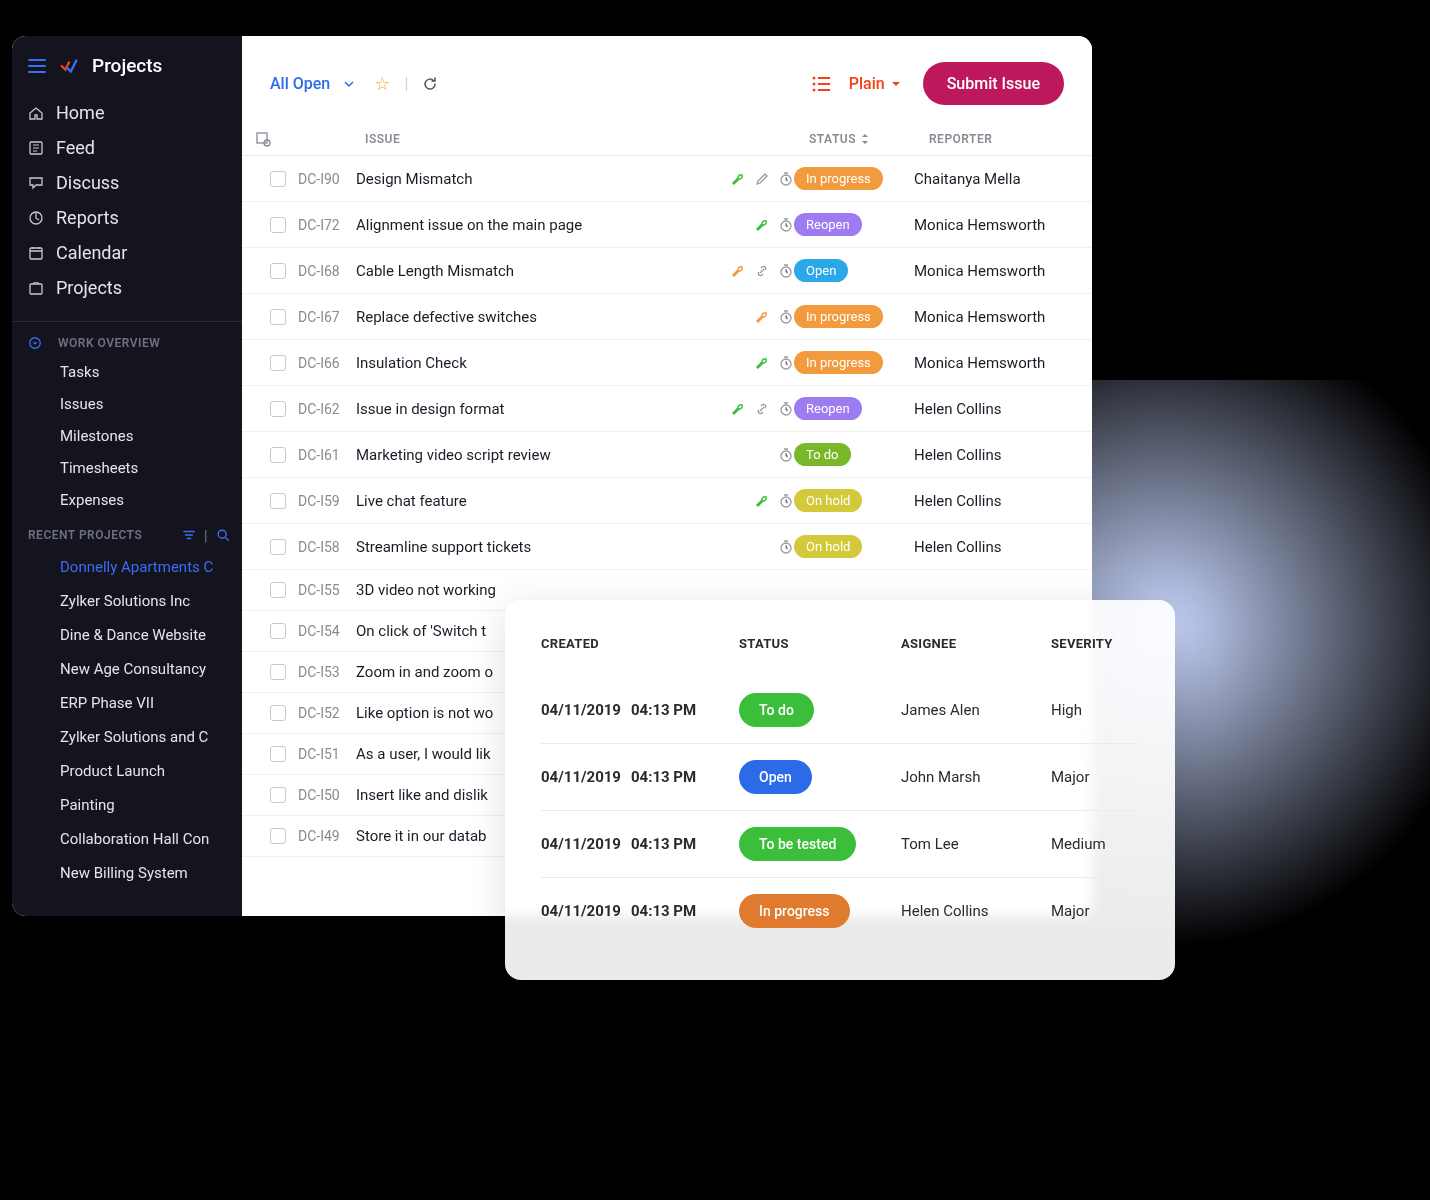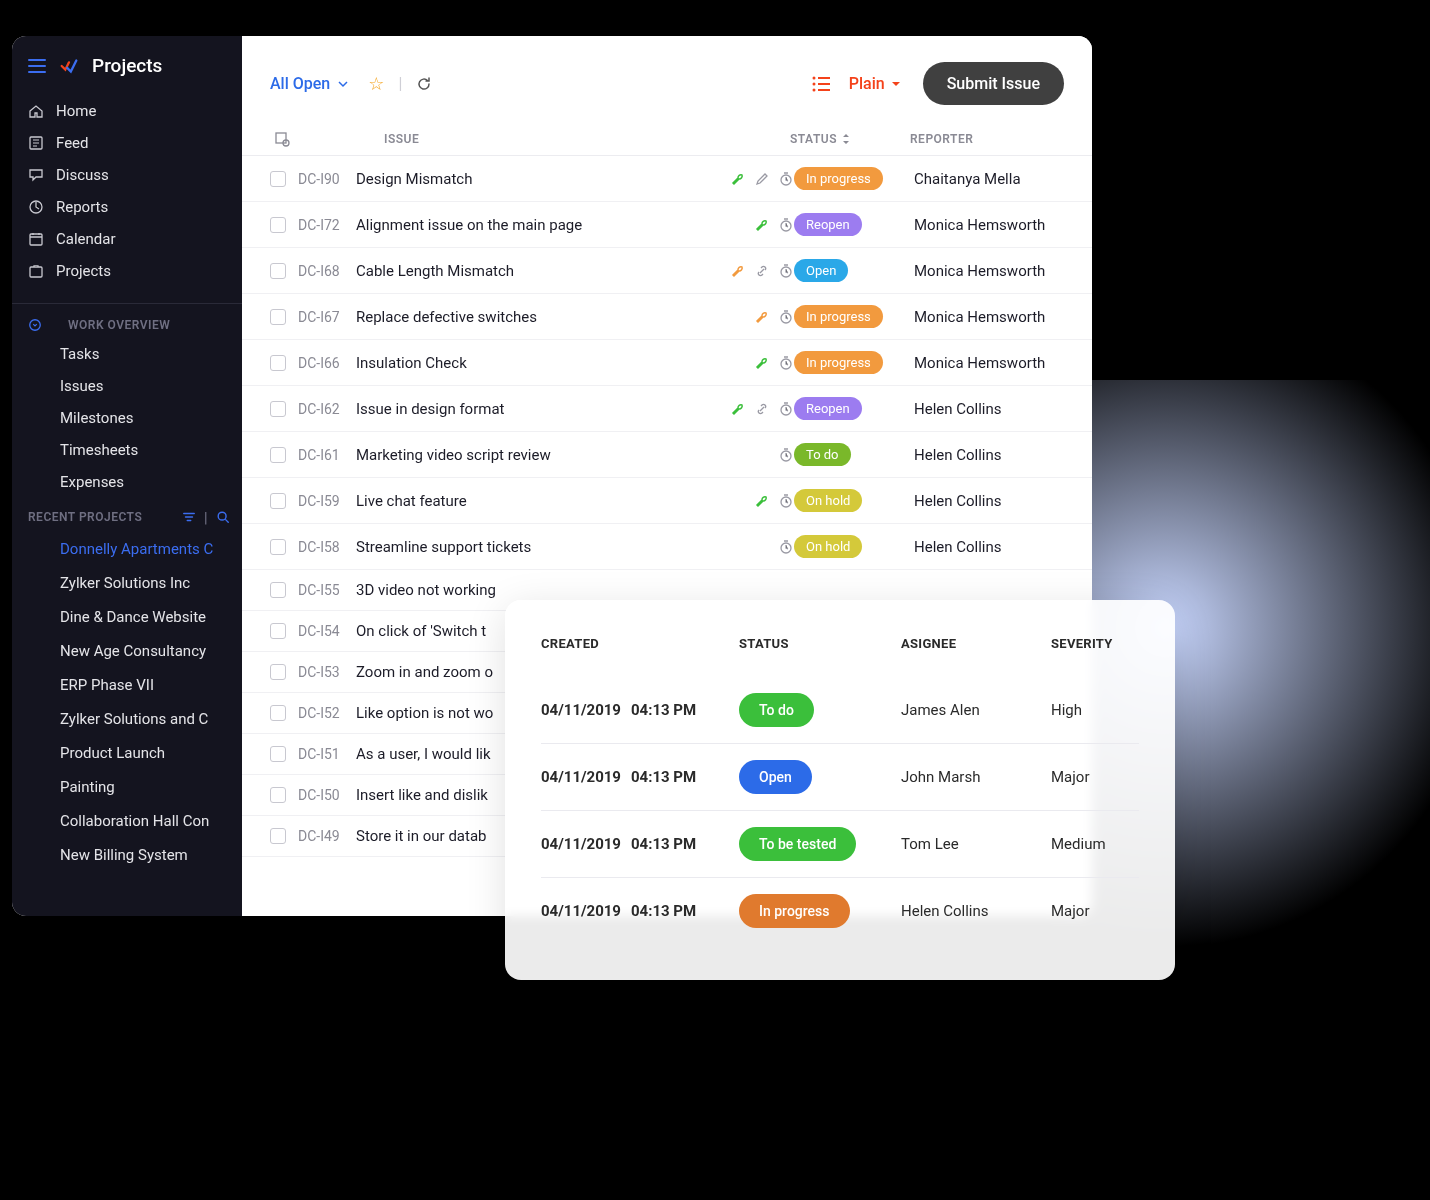--- a/index.html
+++ b/index.html
@@ -17,47 +17,47 @@
 
 
 .sidebar { width: 230px; background: #14141f; color: #e4e4e8; display: flex; flex-direction: column; }
 .side-top { display: flex; align-items: center; gap: 12px; padding: 18px 16px 14px 16px; }
 .menu-icon { width: 18px; height: 14px; display: flex; flex-direction: column; justify-content: space-between; }
 .menu-icon span { height: 2px; background: #3b6df0; border-radius: 2px; }
 .logo-check { width: 22px; height: 22px; }
 .brand { font-size: 19px; font-weight: 500; color: #fff; }
 
 .nav-list { padding: 4px 0 10px 0; }
-.nav-item { display: flex; align-items: center; gap: 12px; padding: 7px 16px; font-size: 15px; color: #e4e4e8; cursor: pointer; }
+.nav-item { display: flex; align-items: center; gap: 12px; padding: 7px 16px; font-size: 18px; color: #e4e4e8; cursor: pointer; }
 .nav-item .icn { width: 16px; height: 16px; flex: 0 0 16px; display: flex; align-items: center; justify-content: center; }
 .sep { height: 1px; background: #2a2a38; margin: 6px 0; }
 
-.section-head { display: flex; align-items: center; gap: 26px; padding: 8px 16px 6px 16px; font-size: 12px; letter-spacing: 0.5px; color: #6f6f82; font-weight: 600; }
+.section-head { display: flex; align-items: center; gap: 16px; padding: 8px 16px 6px 16px; font-size: 12px; letter-spacing: 0.5px; color: #6f6f82; font-weight: 600; }
 .section-head .icn { width: 14px; height: 14px; }
 .sub-item { padding: 7px 16px 7px 48px; font-size: 15px; color: #e4e4e8; cursor: pointer; }
 
 .rp-head { display: flex; align-items: flex-start; gap: 8px; padding: 12px 12px 6px 16px; font-size: 12px; letter-spacing: 0.5px; color: #6f6f82; font-weight: 600; }
 .rp-head .spacer { flex: 1; }
 .rp-head .blue-icn { color: #3b6df0; font-size: 14px; }
 .rp-item { padding: 8px 16px 8px 48px; font-size: 15px; color: #e4e4e8; cursor: pointer; white-space: nowrap; overflow: hidden; text-overflow: ellipsis; }
 .rp-item.active { color: #3b6df0; }
 
 
 .main { flex: 1; background: #fff; display: flex; flex-direction: column; }
 .toolbar { display: flex; align-items: center; padding: 26px 28px 18px 28px; gap: 10px; }
-.filter-pill { color: #2c6be8; font-size: 16px; font-weight: 500; display: flex; align-items: center; gap: 8px; cursor: pointer; justify-content: flex-end; }
+.filter-pill { color: #2c6be8; font-size: 16px; font-weight: 500; display: flex; align-items: center; gap: 14px; cursor: pointer; justify-content: flex-end; }
 .star-icn { color: #f5a623; font-size: 18px; margin-left: 10px; }
 .divsm { color: #cfcfd6; margin: 0 4px; }
 .refresh-icn { font-size: 16px; color: #555; cursor: pointer; }
 .toolbar .spacer { flex: 1; }
 .list-toggle { color: #f4421a; font-size: 20px; margin-right: 8px; }
 .plain-sel { color: #f4421a; font-size: 16px; font-weight: 500; display: flex; align-items: center; gap: 6px; cursor: pointer; margin-right: 12px; }
-.submit-btn { background: #404040; color: #fff; border: none; border-radius: 24px; padding: 12px 24px; font-size: 16px; font-weight: 500; cursor: pointer; }
-
-.thead { display: flex; align-items: center; padding: 8px 32px; color: #8a8a94; font-size: 12px; font-weight: 600; letter-spacing: 0.5px; border-bottom: 1px solid #ececf0; }
+.submit-btn { background: #be185d; color: #fff; border: none; border-radius: 24px; padding: 12px 24px; font-size: 16px; font-weight: 500; cursor: pointer; }
+
+.thead { display: flex; align-items: center; padding: 8px 13px; color: #8a8a94; font-size: 12px; font-weight: 600; letter-spacing: 0.5px; border-bottom: 1px solid #ececf0; }
 .col-settings { width: 24px; }
 .col-id { width: 58px; margin-left: 28px; }
 .col-issue { flex: 1; }
 .col-icons { width: 80px; }
 .col-status { width: 120px; display:flex; align-items:center; gap:4px;}
 .col-reporter { width: 150px; }
 
 .rows { flex: 1; overflow: hidden; }
 .row { display: flex; align-items: center; padding: 11px 28px; border-bottom: 1px solid #f0f0f3; font-size: 15px; color: #1c1c28; }
 .chk { width: 16px; height: 16px; border: 1.5px solid #c8c8d0; border-radius: 3px; margin-right: 12px; cursor: pointer; }

